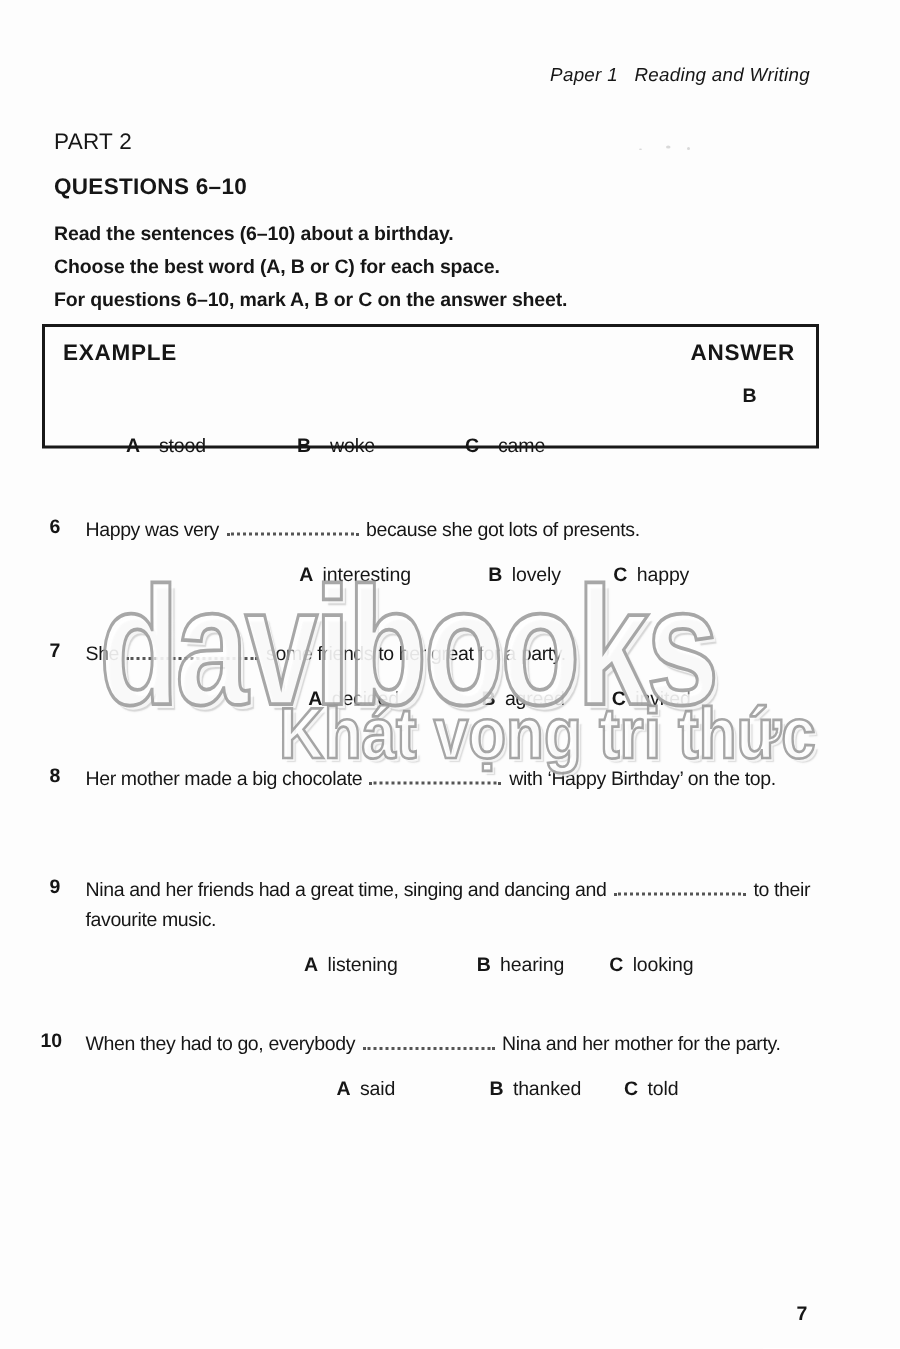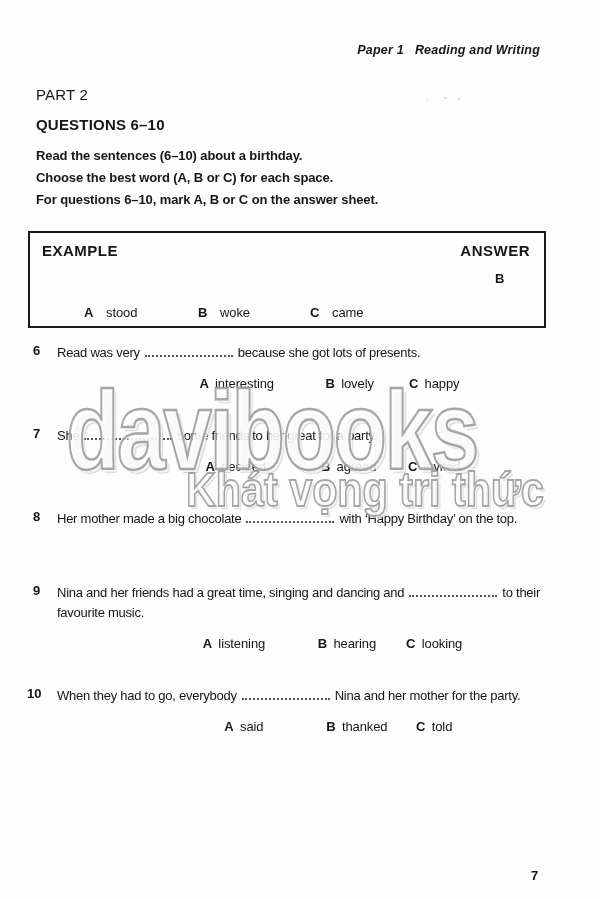--- a/index.html
+++ b/index.html
@@ -12,21 +12,21 @@
     font-family: "Liberation Sans", "DejaVu Sans", sans-serif;
     color: #161616;
     overflow: hidden;
   }
   
   .running-title {
     position: absolute;
     top: 43px;
     right: 60px;
     font-size: 12.5px;
-    font-weight: 700;
+    font-weight: 400;
     font-style: italic;
     white-space: pre;
     letter-spacing: 0.2px;
   }
   
   .part-title {
     position: absolute;
     left: 36px;
     top: 86px;
     font-size: 15px;
@@ -47,23 +47,23 @@
     top: 145px;
     font-size: 13px;
     font-weight: 700;
     line-height: 22px;
     letter-spacing: -0.1px;
   }
   
   .example-box {
     position: absolute;
     left: 28px;
-    top: 231px;
+    top: 216px;
     width: 518px;
-    height: 97px;
+    height: 83px;
     border: 2px solid #191919;
     background: transparent;
   }
   .ex-header { position: absolute; top: 9px; left: 12px; right: 14px; display: flex; justify-content: space-between; }
   .ex-header span { font-size: 15px; font-weight: 700; letter-spacing: 0.5px; }
   .ex-row { position: absolute; top: 38px; left: 12px; right: 14px; font-size: 13px; letter-spacing: -0.2px; }
   .ex-num { font-weight: 700; display: inline-block; width: 20px; }
   .ex-answer { position: absolute; left: 465px; top: 38px; font-size: 13px; font-weight: 700; }
   .ex-options { position: absolute; top: 70px; left: 34px; margin-left: 20px; }
   
@@ -156,21 +156,21 @@
       <span>ANSWER</span>
     </div>
     <div class="ex-answer">B</div>
     <div class="ex-options">
       <span class="opt opt-a"><b class="opt-letter">A</b><span class="opt-text">stood</span></span><span class="opt opt-b"><b class="opt-letter">B</b><span class="opt-text">woke</span></span><span class="opt opt-c"><b class="opt-letter">C</b><span class="opt-text">came</span></span>
     </div>
   </div>
 
   <div class="question" style="top:343px">
     <div class="q-num">6</div>
-    <div class="q-sentence"><span>Read was very</span><span class="blank"></span><span>because she got lots of presents.</span></div>
+    <div class="q-sentence"><span>Happy was very</span><span class="blank"></span><span>because she got lots of presents.</span></div>
     <div class="q-options">
       <span class="opt opt-a"><b class="opt-letter">A</b><span class="opt-text">interesting</span></span><span class="opt opt-b"><b class="opt-letter">B</b><span class="opt-text">lovely</span></span><span class="opt opt-c"><b class="opt-letter">C</b><span class="opt-text">happy</span></span>
     </div>
   </div>
 
   <div class="question" style="top:426px">
     <div class="q-num">7</div>
     <div class="q-sentence"><span>She</span><span class="blank"></span><span>some friends to her great for a party.</span></div>
     <div class="q-options">
       <span class="opt opt-a"><b class="opt-letter">A</b><span class="opt-text">decided</span></span><span class="opt opt-b"><b class="opt-letter">B</b><span class="opt-text">agreed</span></span><span class="opt opt-c"><b class="opt-letter">C</b><span class="opt-text">invited</span></span>

